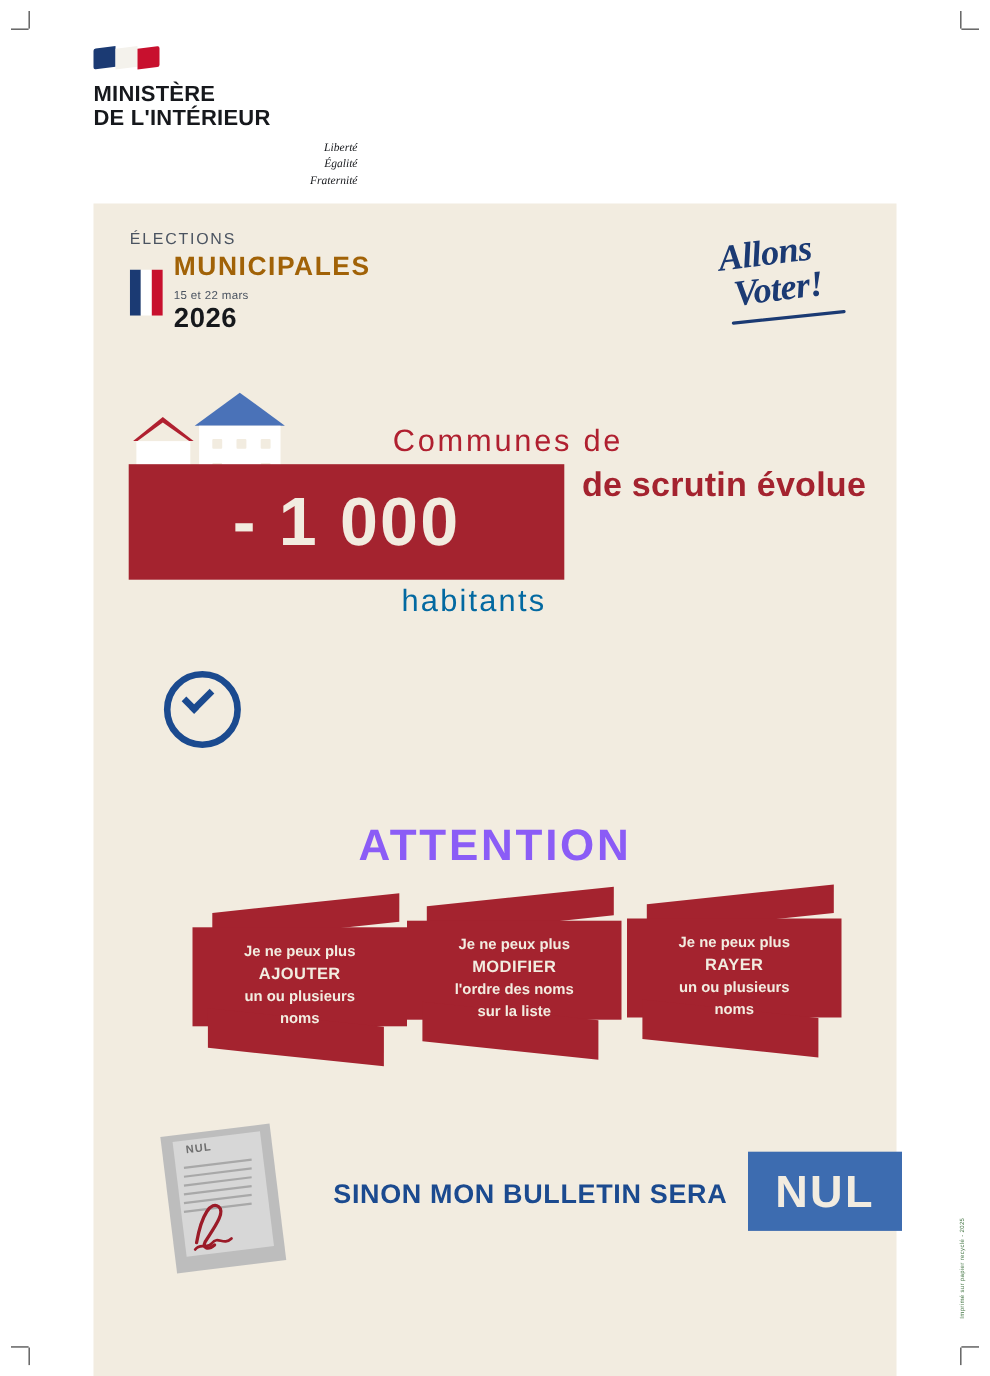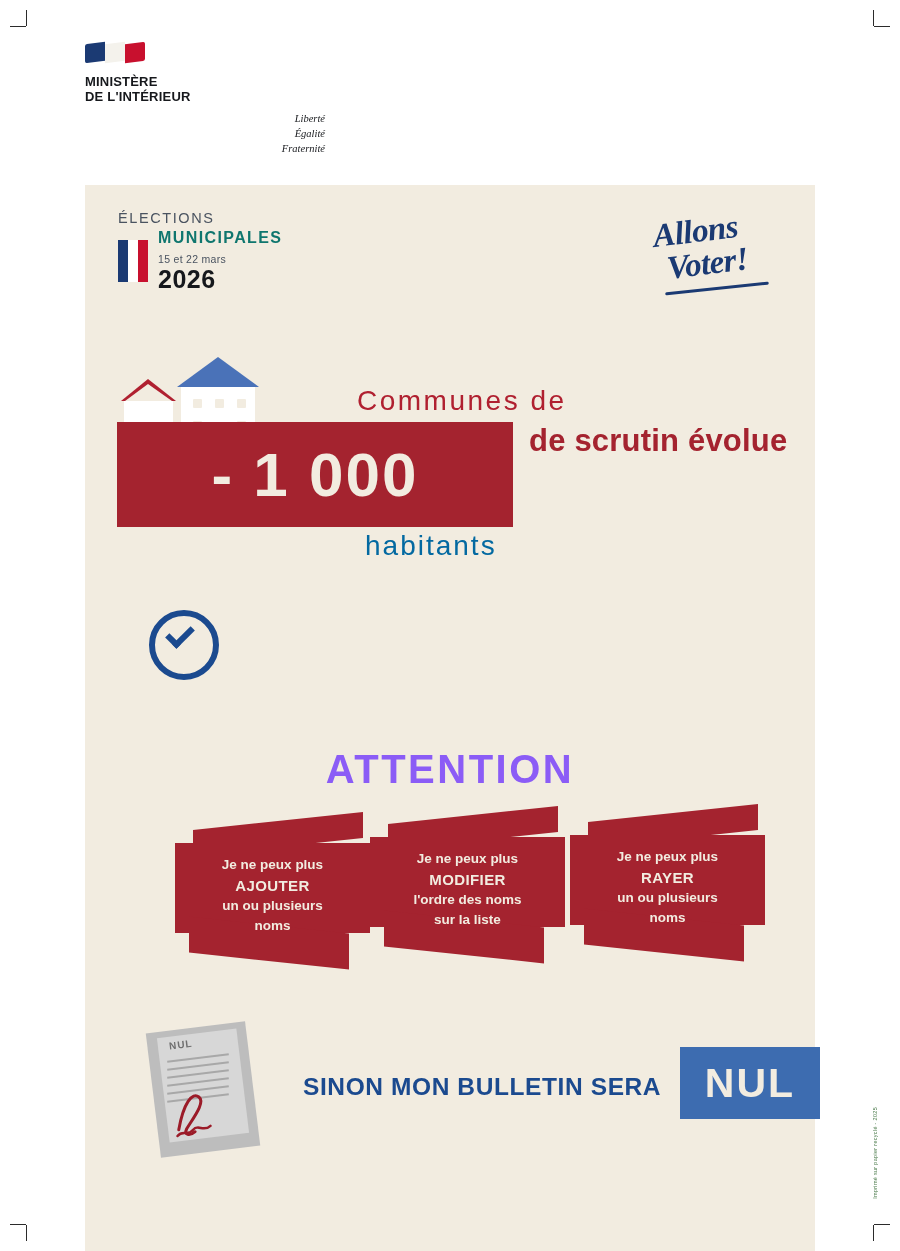--- a/index.html
+++ b/index.html
@@ -45,21 +45,21 @@
   }
   .ministry-flag .fl-blue  { left: 0;    background: #1b3a73; border-radius: 2px 0 0 2px;
     transform: skewY(-7deg); }
   .ministry-flag .fl-white { left: 20px; background: #f4f2ec; transform: skewY(-7deg); }
   .ministry-flag .fl-red   { left: 40px; background: #c8102e; border-radius: 0 2px 2px 0;
     transform: skewY(-7deg); }
 
   .ministry-name {
     margin-top: 9px;
     font-weight: bold;
-    font-size: 13px;
+    font-size: 20px;
     letter-spacing: 0.2px;
     color: #16181c;
     line-height: 1.12;
     text-transform: uppercase;
   }
   .ministry-motto {
     margin-top: 8px;
     font-family: "Liberation Serif", serif;
     font-style: italic;
     font-size: 10.5px;
@@ -100,24 +100,24 @@
     width: 30px;
     height: 42px;
     display: flex;
     overflow: hidden;
   }
   .elec-flag i { display: block; width: 10px; height: 42px; }
   .ef-blue  { background: #1b3a73; }
   .ef-white { background: #ffffff; }
   .ef-red   { background: #c8102e; }
   .elec-title2 {
-    font-size: 16px;
+    font-size: 24px;
     font-weight: bold;
     letter-spacing: 1.4px;
-    color: #0f766e;
+    color: #a16207;
   }
   .elec-dates {
     margin-top: 6px;
     font-size: 10.5px;
     color: #4a5360;
     letter-spacing: 0.3px;
   }
   .elec-year {
     font-size: 25px;
     font-weight: bold;

